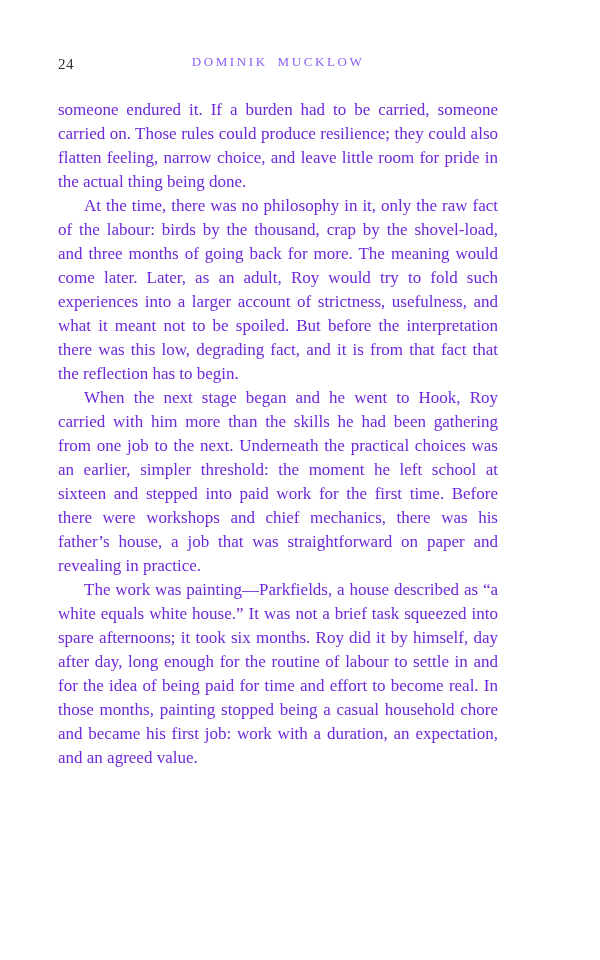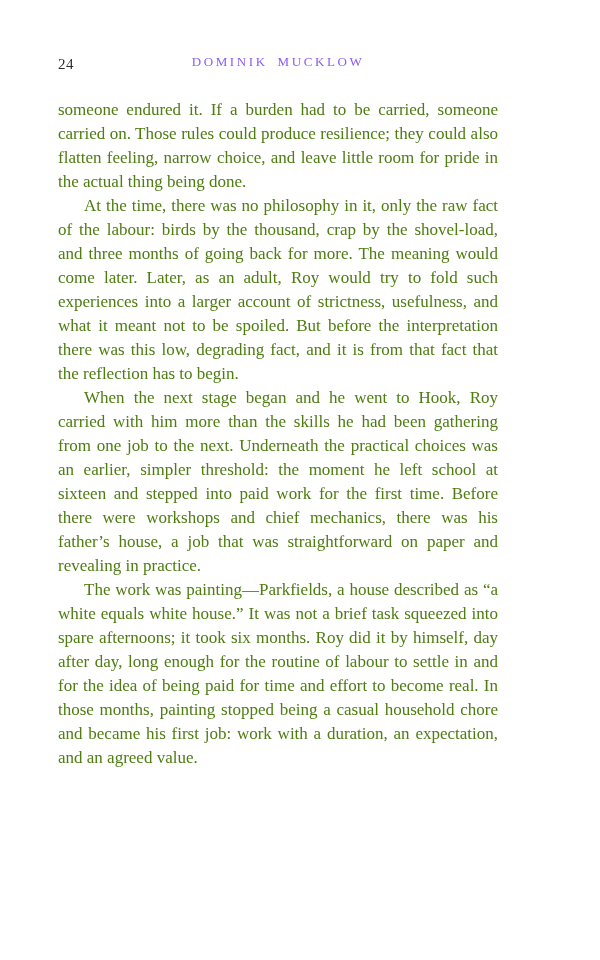--- a/index.html
+++ b/index.html
@@ -47,21 +47,21 @@
   }
   .body-text {
     margin-top: 24px;
   }
   .para {
     margin: 0;
     font-size: 17px;
     line-height: 24px;
     text-align: justify;
     text-indent: 26px;
-    color: #4d7c0f;
+    color: #6d28d9;
   }
   .para.no-indent {
     text-indent: 0;
   }
 </style>
 </head>
 <body>
 
 <div class="book-page">
   <div class="text-column">

